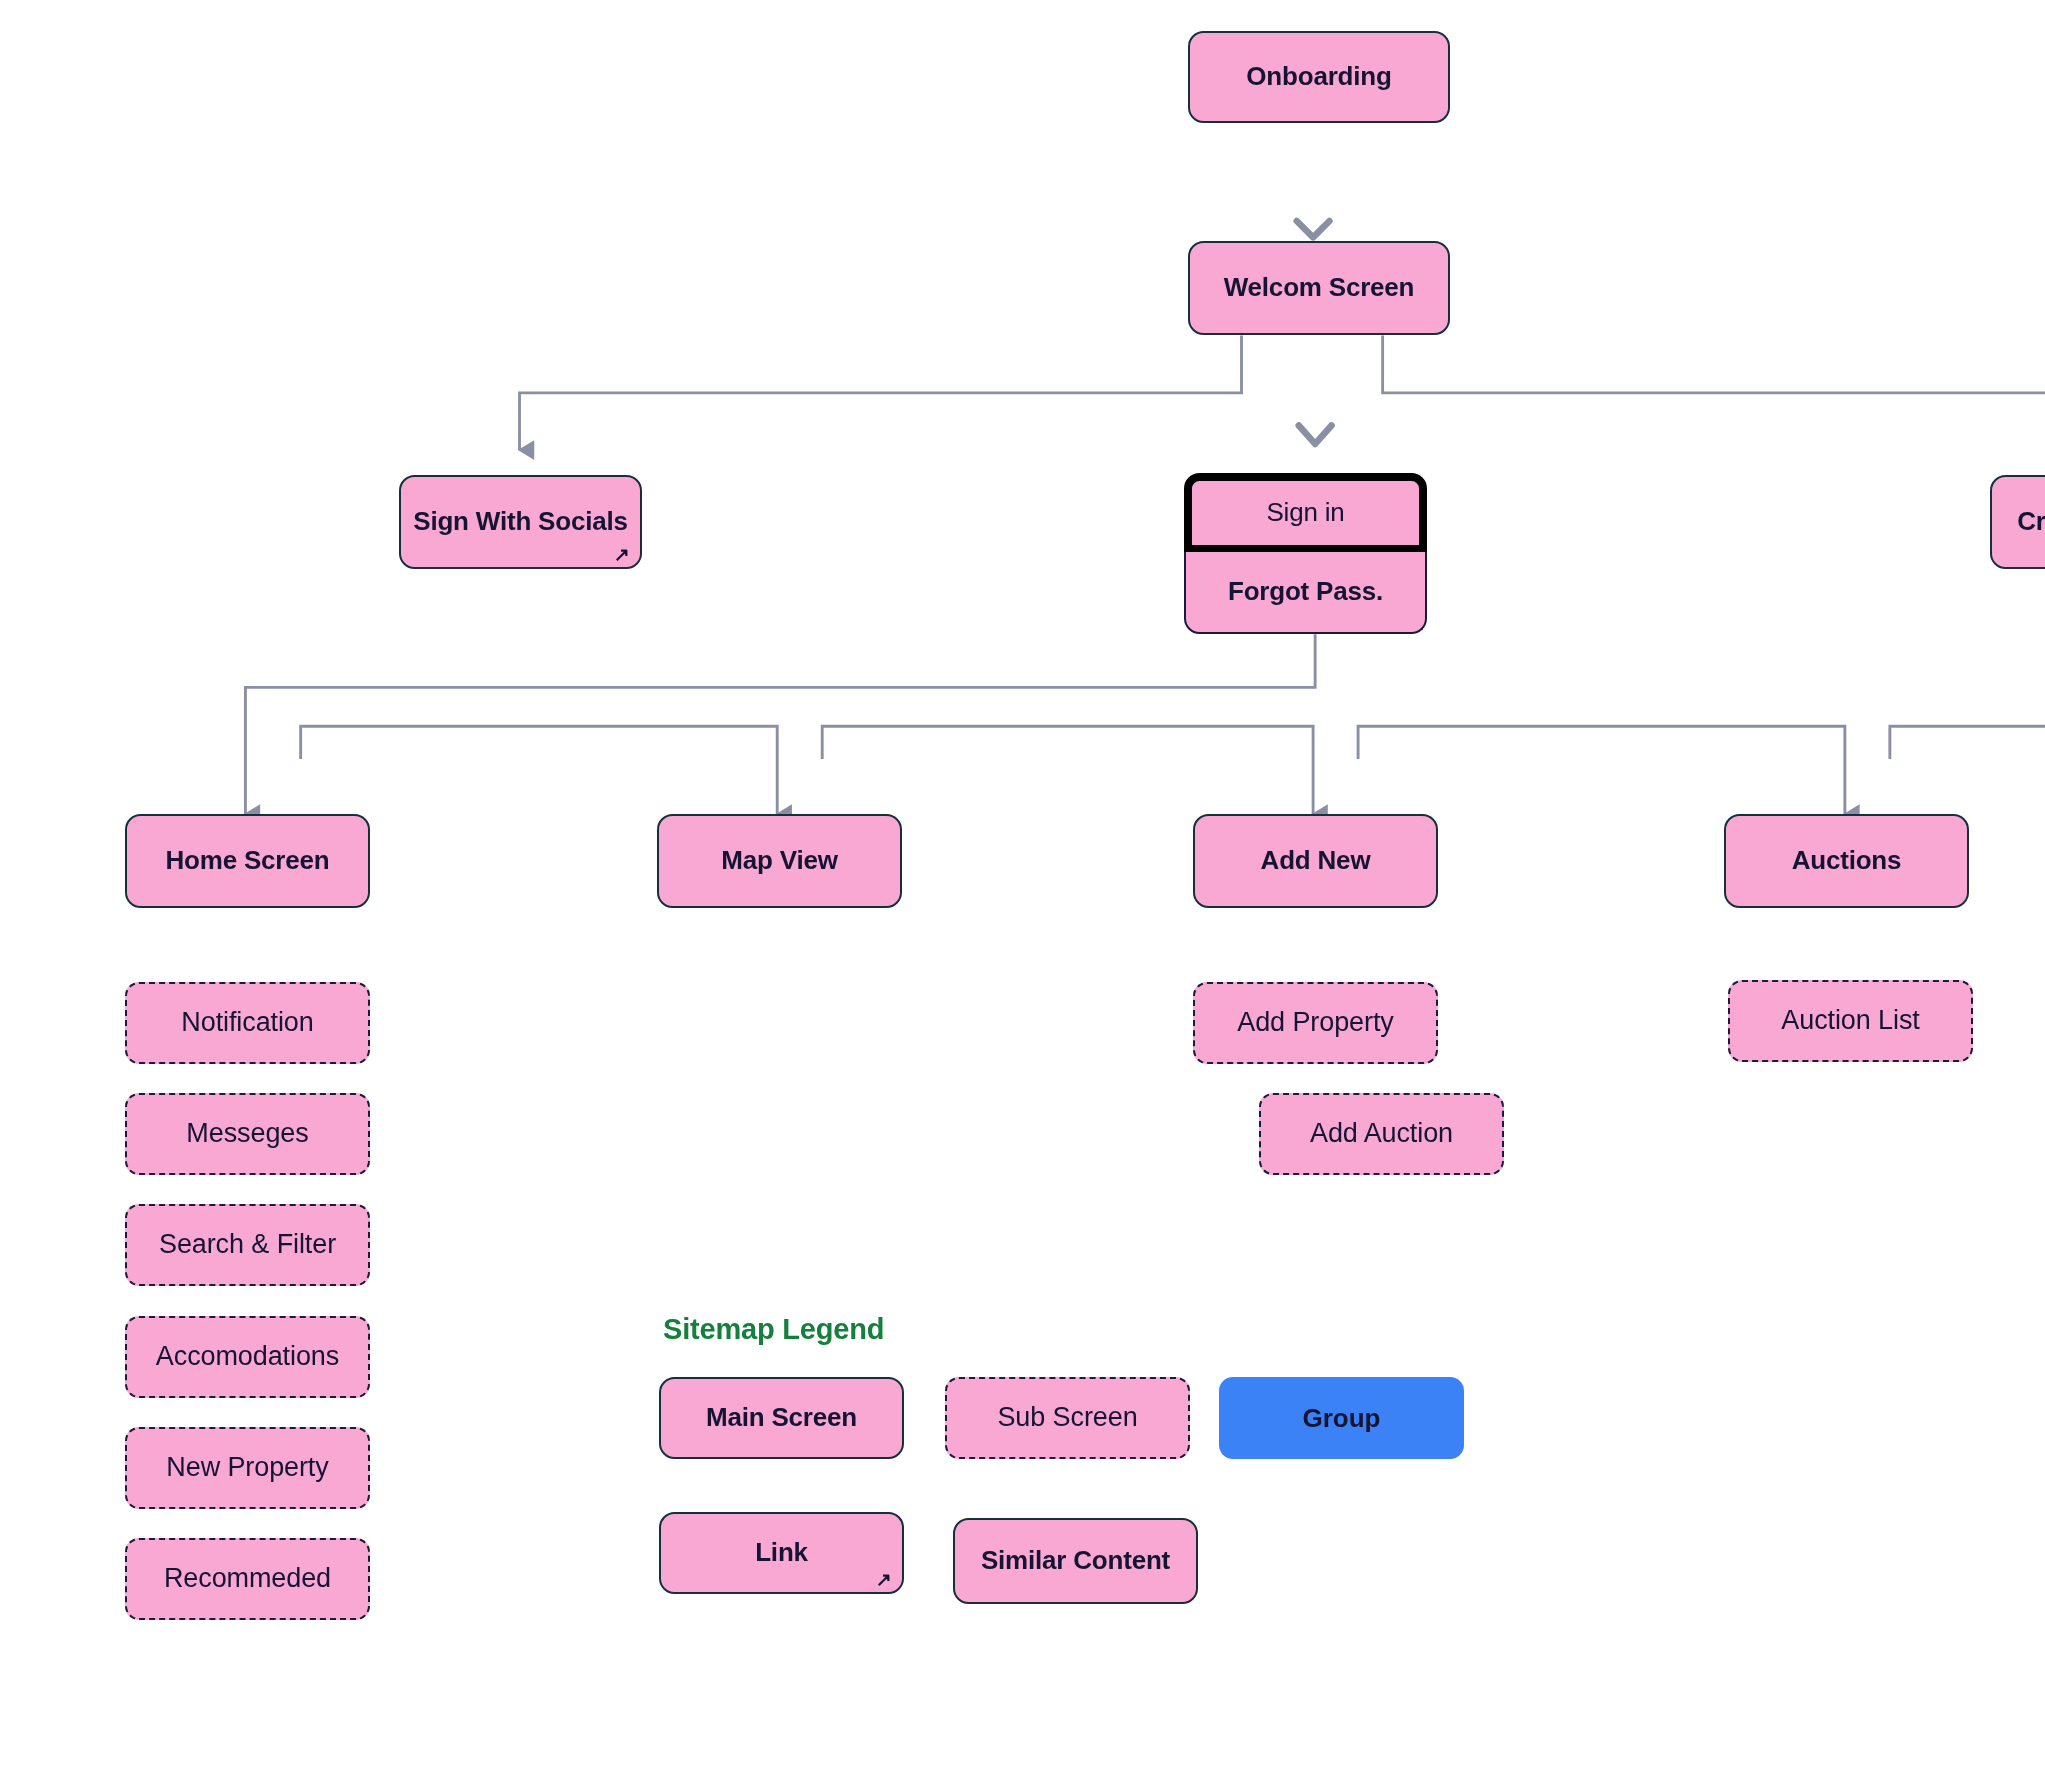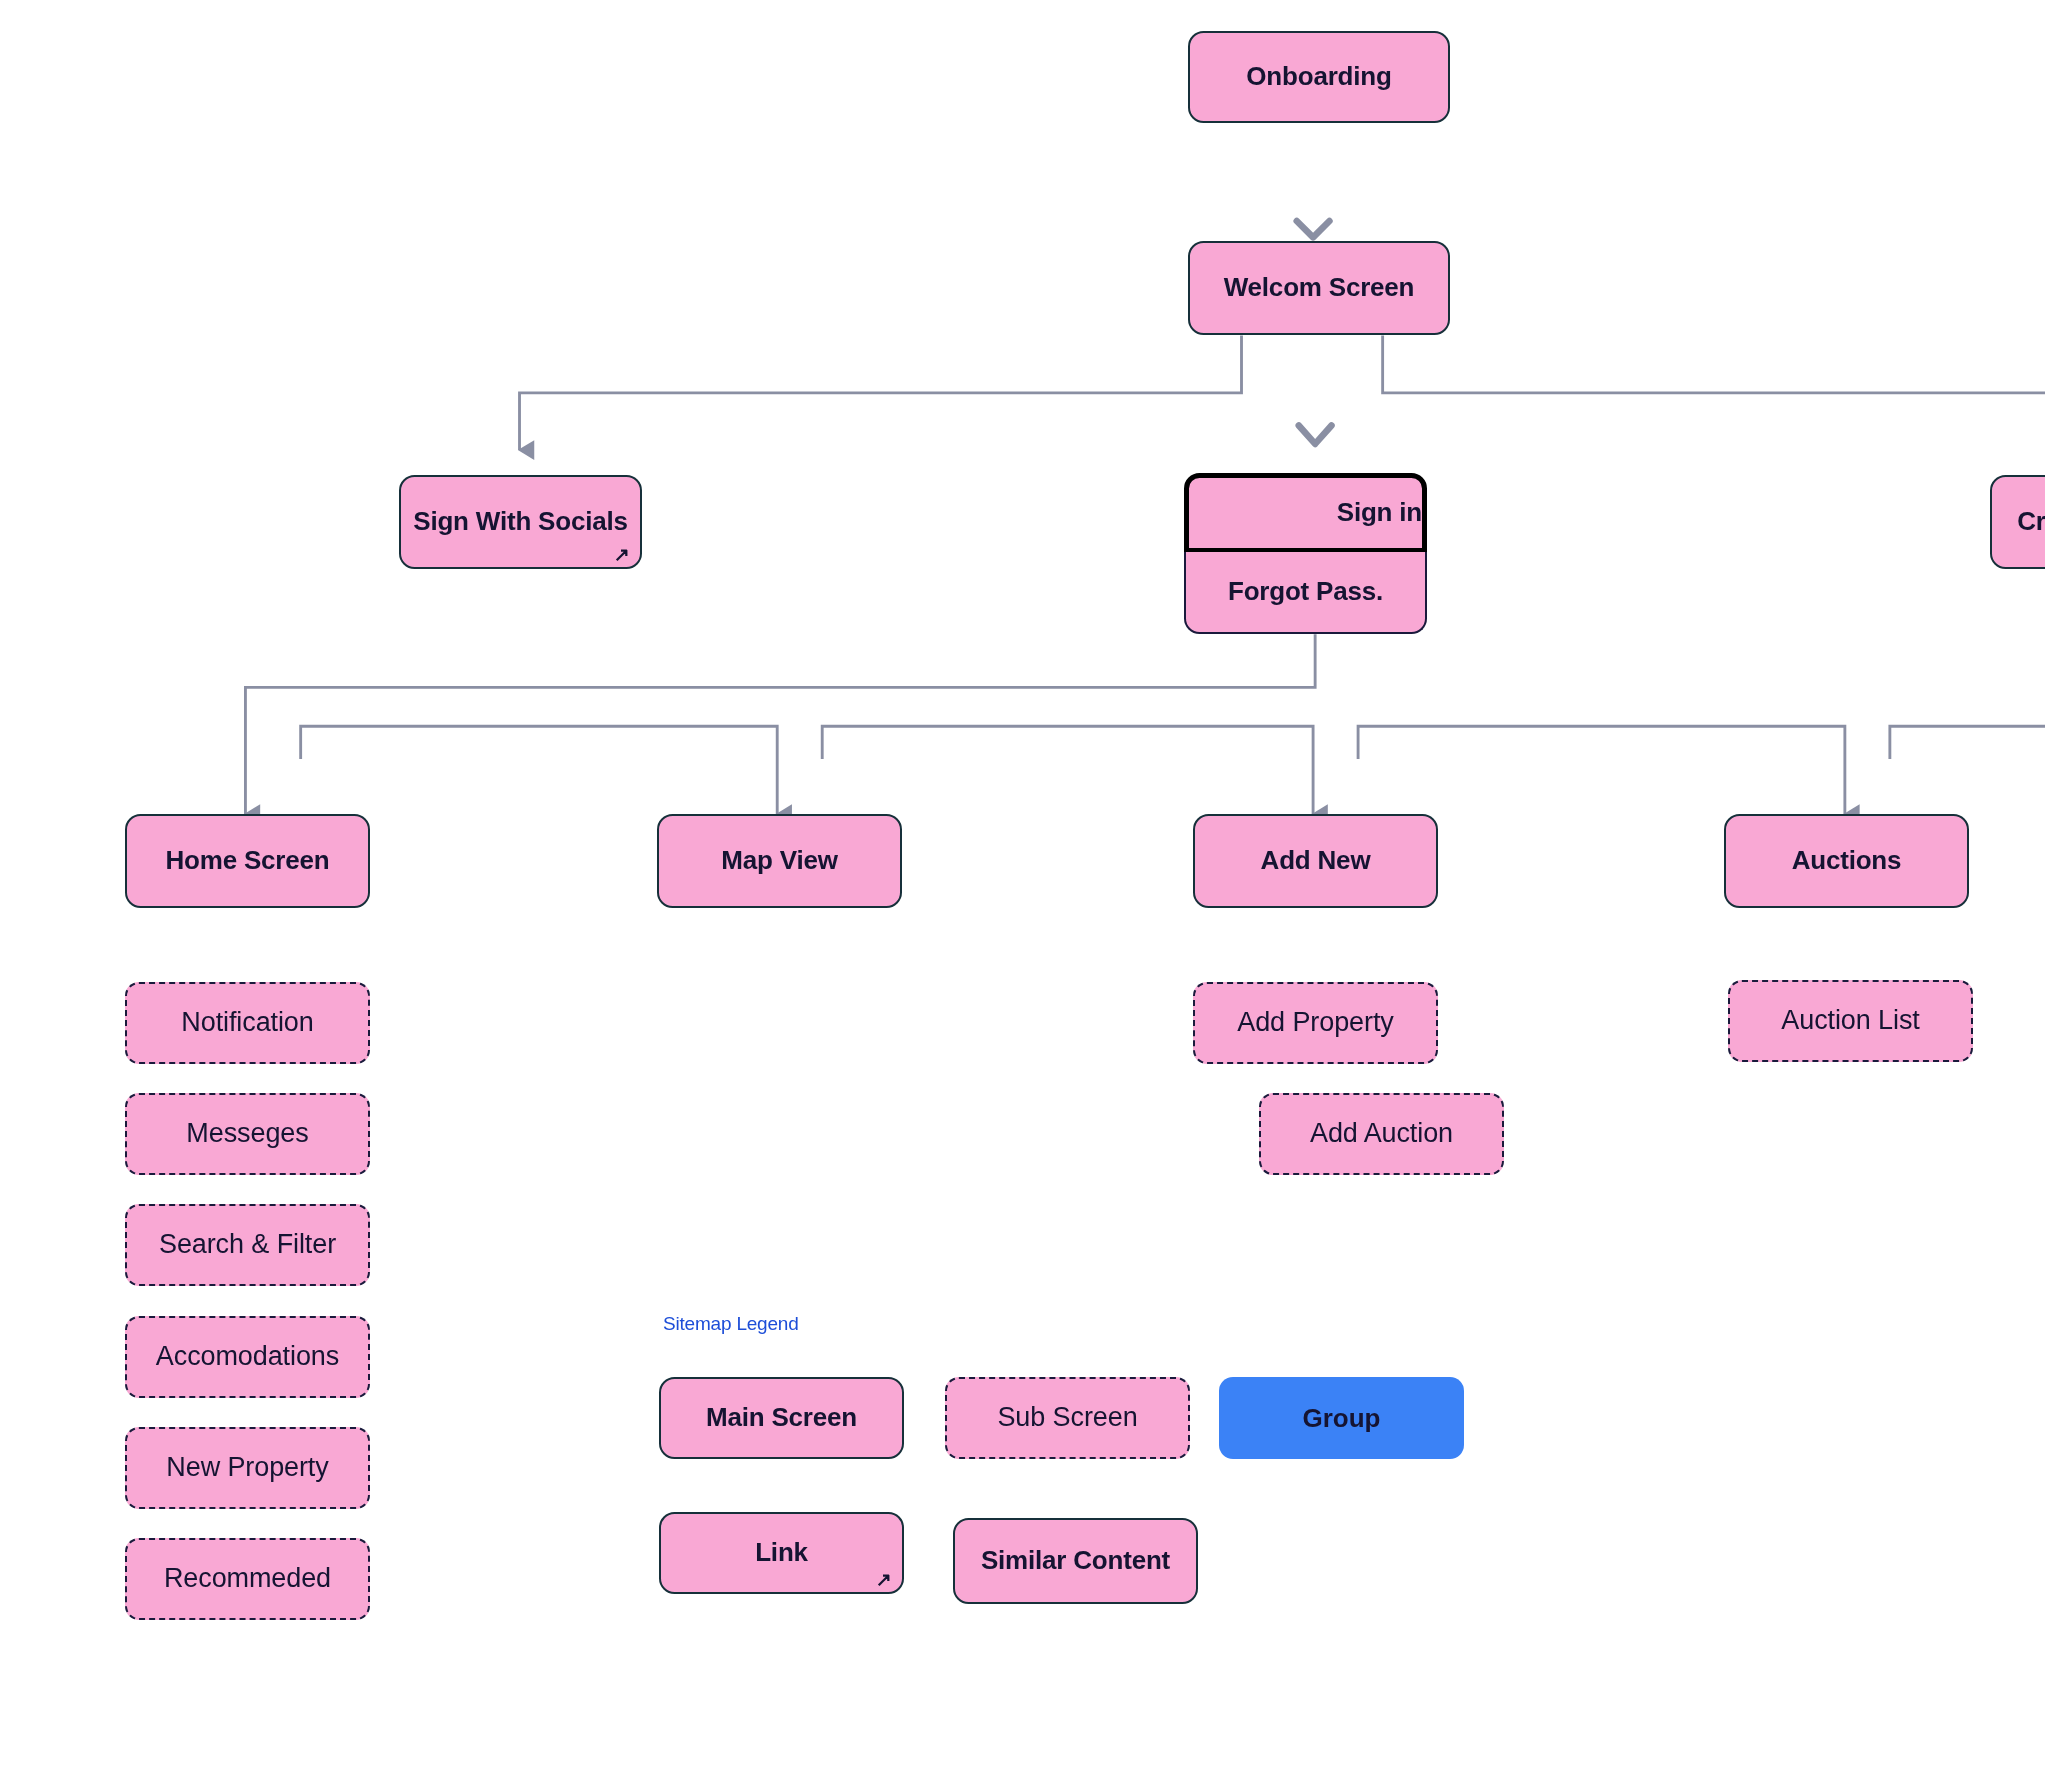--- a/index.html
+++ b/index.html
@@ -74,43 +74,43 @@
     right: 10.6px;
     bottom: 3.3px;
     font-size: 19px;
     font-weight: 700;
     line-height: 1;
     color: #151432;
   }
 
   
   .pair-top {
-    border: 5px solid #000000;
+    border: 8px solid #000000;
     border-top-left-radius: 15.5px;
     border-top-right-radius: 15.5px;
     border-bottom-left-radius: 0;
     border-bottom-right-radius: 0;
-    font-weight: 700; font-size: 26px; letter-spacing: -0.2px; justify-content: flex-end;
+    font-weight: 400; font-size: 26px; letter-spacing: -0.2px;
   }
   .pair-bottom {
     border: 2px solid #1a1a3c;
     border-top: none;
     border-top-left-radius: 0;
     border-top-right-radius: 0;
     border-bottom-left-radius: 15.5px;
     border-bottom-right-radius: 15.5px;
     font-weight: 700; font-size: 26px; letter-spacing: -0.2px;
   }
 
   
   .legend-title {
     position: absolute;
-    font-size: 19px;
-    font-weight: 400;
-    color: #1d4ed8;
+    font-size: 29px;
+    font-weight: 700;
+    color: #15803d;
     letter-spacing: -0.2px;
     white-space: nowrap;
   }
   .legend-group {
     position: absolute;
     background: #3b82f6;
     border-radius: 14px;
     display: flex; align-items: center; justify-content: center;
     color: #151432;
     font-weight: 700; font-size: 26px;

